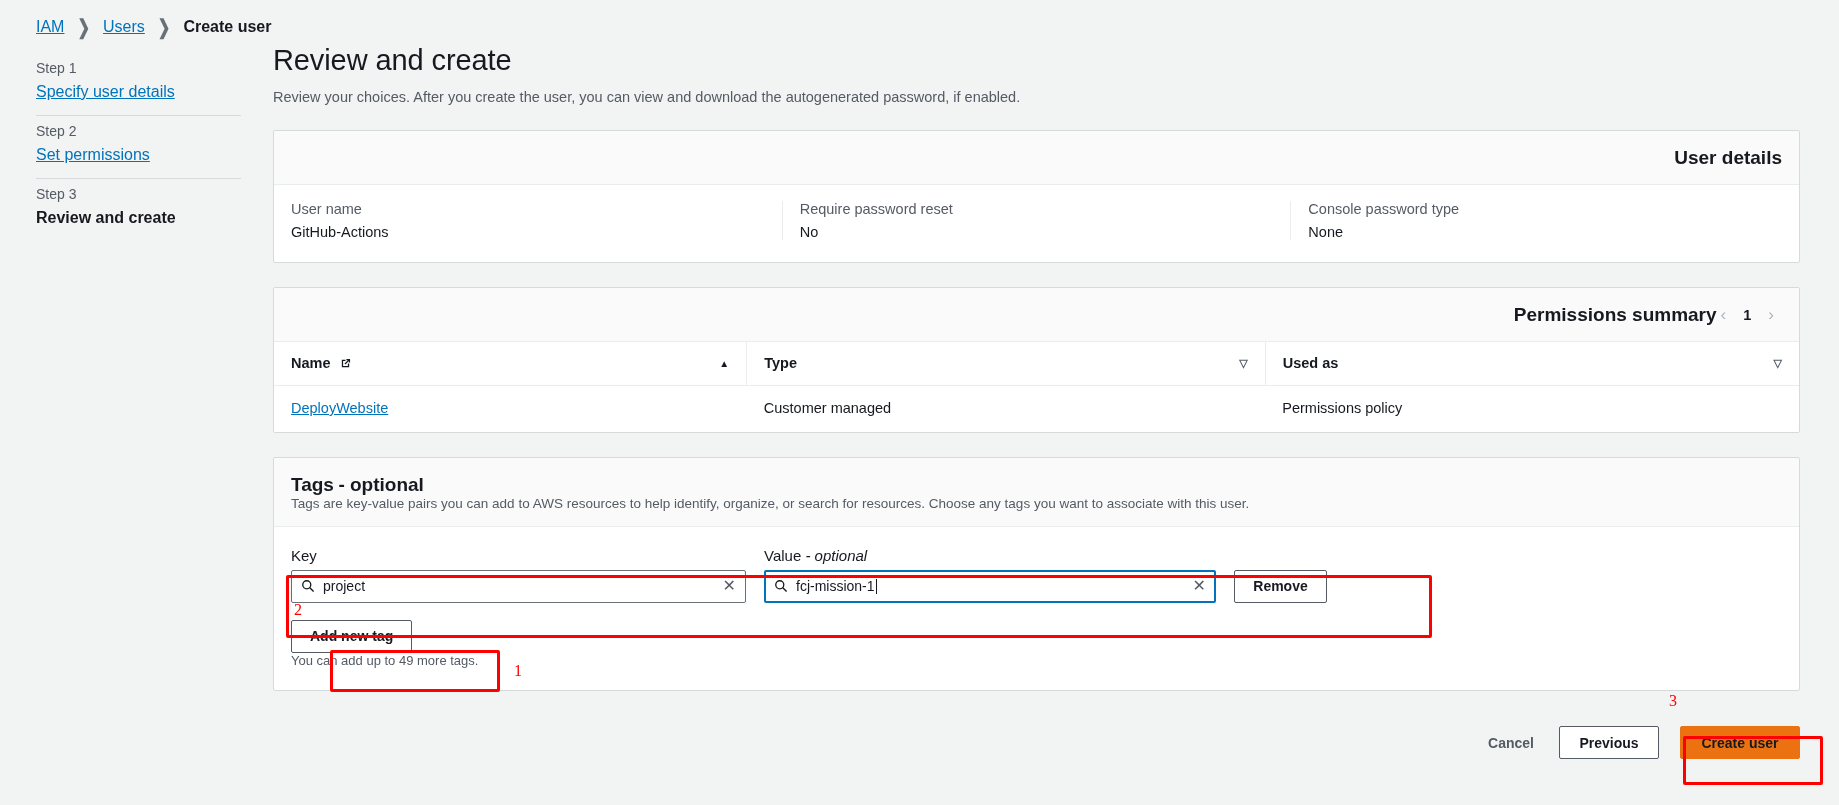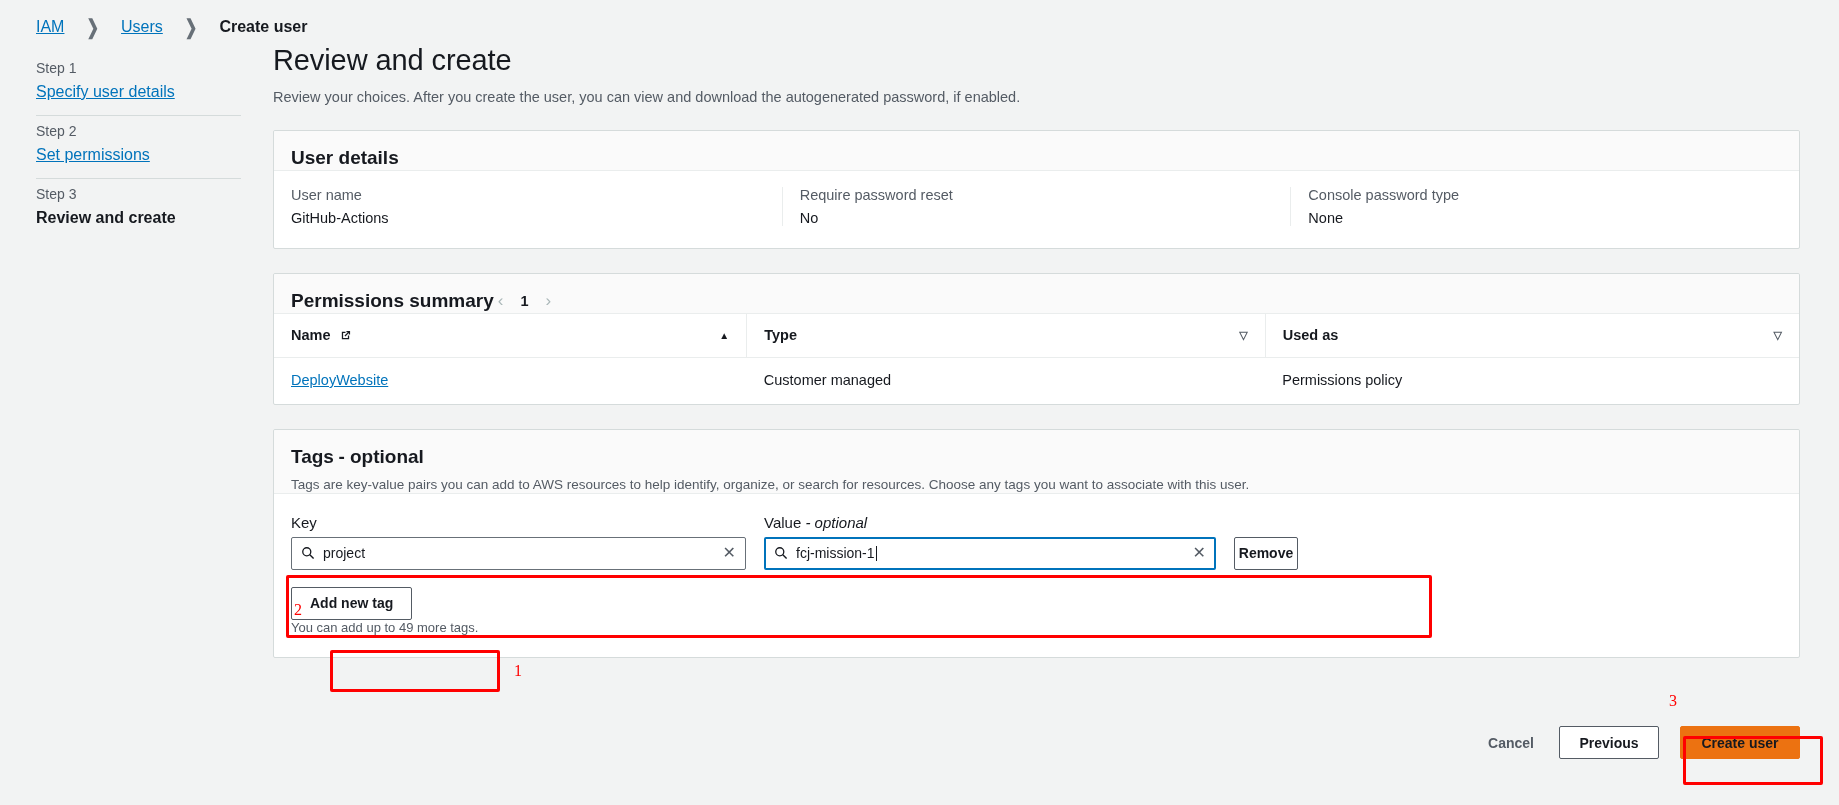--- a/index.html
+++ b/index.html
@@ -10,21 +10,21 @@
     background: #f2f3f3;
     font-family: "Liberation Sans", sans-serif;
     color: #16191f;
     overflow: hidden;
   }
   .page { position: relative; width: 1839px; height: 805px; }
 
   
   .breadcrumb {
     position: absolute; left: 36px; top: 18px;
-    display: flex; align-items: center; gap: 22px;
+    display: flex; align-items: center; gap: 13px;
     font-size: 16px;
   }
   .bc-link {
     color: #0073bb; text-decoration: underline; cursor: pointer;
   }
   .bc-current { color: #16191f; font-weight: bold; }
   .bc-sep {
     color: #687078; font-size: 15px; font-weight: 600;
     transform: scaleY(1.35); display: inline-block;
   }
@@ -54,22 +54,22 @@
 
   .card {
     background: #ffffff;
     border: 1px solid #d5dbdb;
     border-radius: 2px;
     margin-bottom: 24px;
   }
   .card-header {
     background: #fafafa;
     border-bottom: 1px solid #eaeded;
-    padding: 16px 17px 1px 17px;
-    display: flex; align-items: center; justify-content: flex-start;
+    padding: 16px 17px 15px 17px;
+    display: flex; align-items: center; justify-content: flex-end;
     border-radius: 2px 2px 0 0;
   }
   .card-title { font-size: 19px; font-weight: bold; color: #16191f; }
 
   
   .details-row { display: flex; padding: 16px 0 22px 0; }
   .detail-col { flex: 1; padding: 0 17px; }
   .detail-col + .detail-col { border-left: 1px solid #eaeded; }
   .detail-label { font-size: 14.5px; color: #545b64; margin-bottom: 7px; }
   .detail-value { font-size: 14.5px; color: #16191f; }
@@ -94,21 +94,21 @@
   table.perm td {
     font-size: 14.5px; color: #16191f; padding: 14px 17px 16px 17px;
   }
   .sort-asc { color: #16191f; font-size: 10px; }
   .sort-none { color: #545b64; font-size: 11px; }
   .cell-link { color: #0073bb; text-decoration: underline; cursor: pointer; }
   .ext-icon { display: inline-block; margin-left: 5px; vertical-align: -1px; }
 
   
   .tags-desc {
-    font-size: 13.5px; color: #545b64; margin-top: 9px;
+    font-size: 13.5px; color: #545b64; 
   }
   .tags-body { padding: 20px 17px 22px 17px; }
   .tag-grid { display: flex; align-items: flex-end; gap: 18px; }
   .tag-field { position: relative; }
   .field-label { font-size: 15px; color: #16191f; margin-bottom: 6px; }
   .field-label .optional { font-style: italic; color: #16191f; }
   .input-wrap {
     position: relative; display: flex; align-items: center;
     background: #fff; border: 1px solid #687078; border-radius: 2px;
     height: 33px; padding: 0 9px;
@@ -297,21 +297,21 @@
               <span class="mag">
                 <svg width="14" height="14" viewBox="0 0 16 16">
                     <circle cx="6.6" cy="6.6" r="4.6" stroke="#16191f" stroke-width="1.5" fill="none"></circle>
                     <line x1="10.1" y1="10.1" x2="14.4" y2="14.4" stroke="#16191f" stroke-width="1.6"></line>
                   </svg>
               </span>
               <span class="input-text"><span>fcj-mission-1</span><span class="caret"></span></span>
               <span class="clear-x">✕</span>
             </div>
           </div>
-          <button class="btn" style="width:64px">Remove</button>
+          <button class="btn" style="width:93px">Remove</button>
         </div>
         <div class="add-tag-wrap">
           <button class="btn">Add new tag</button>
         </div>
         <div class="more-tags">You can add up to 49 more tags.</div>
       </div>
     </div>
   </div>
 
   <div class="footer">

